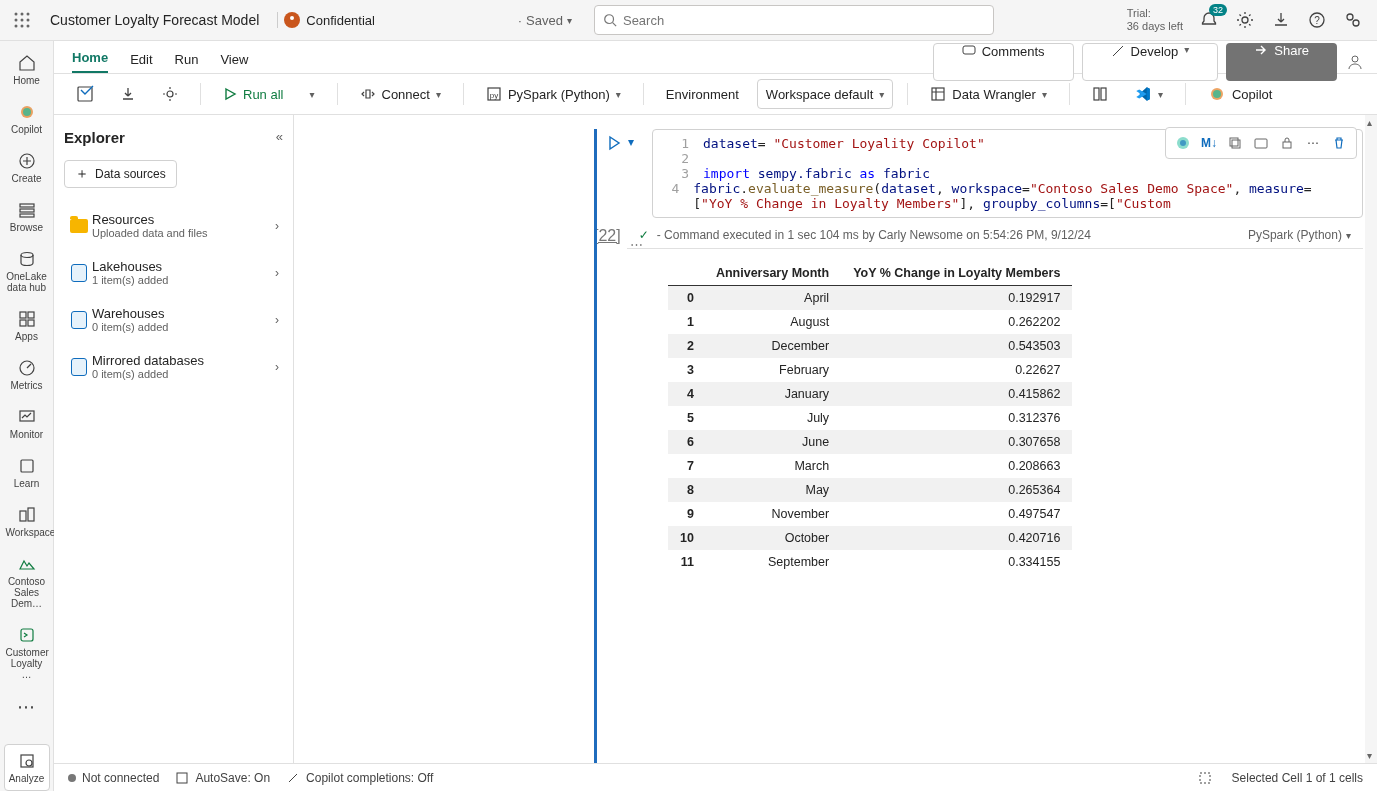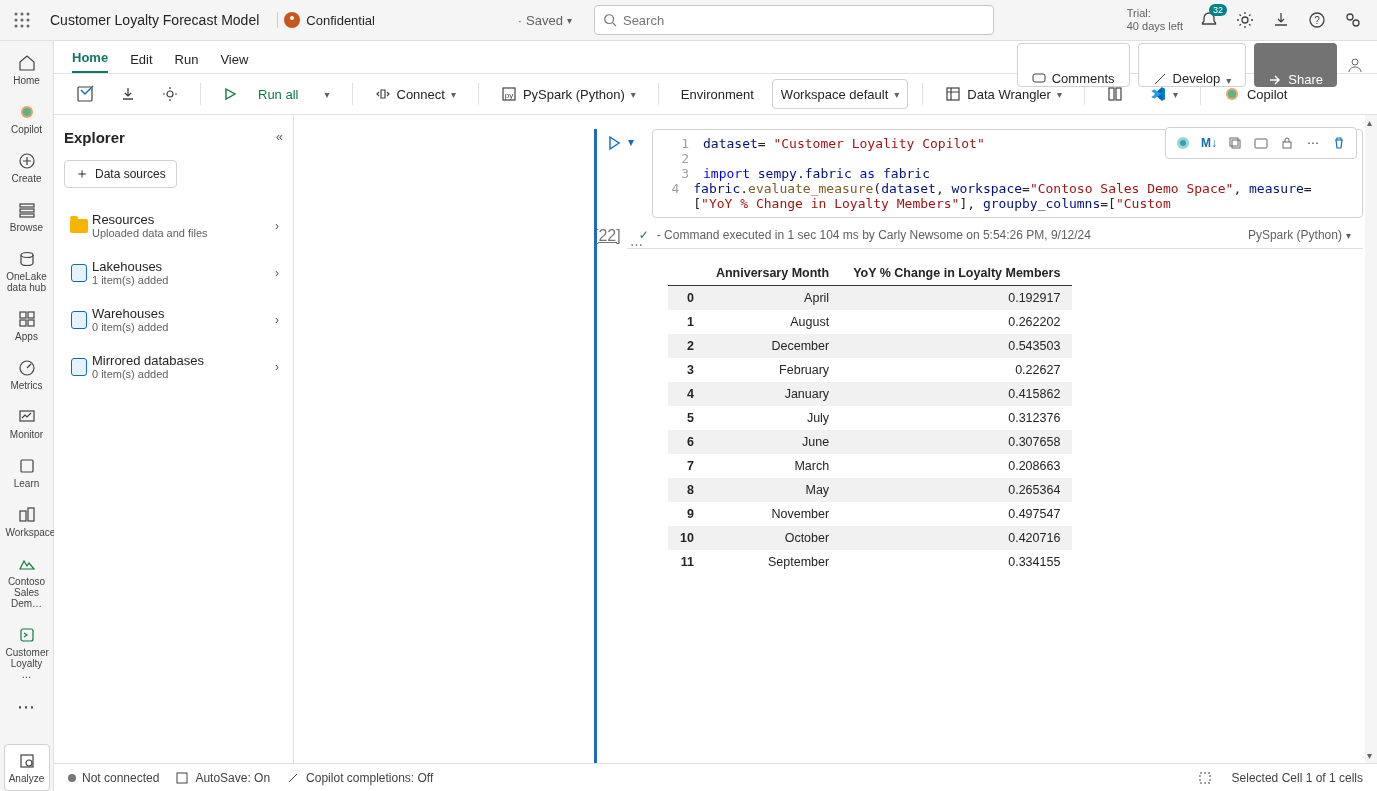--- a/index.html
+++ b/index.html
@@ -18,28 +18,28 @@
 .header-right { margin-left: auto; display: flex; align-items: center; gap: 16px; padding: 0 6px; }
 .trial-block { font-size: 11px; color: #616161; line-height: 13px; text-align: left; }
 .hdr-icon { width: 20px; height: 20px; display:flex; align-items:center; justify-content:center; cursor:pointer; position: relative; }
 .bell-badge { position: absolute; top: -6px; right: -8px; background: #038387; color: #fff; border-radius: 8px; font-size: 9px; padding: 1px 4px; }
 
 
 .ribbon { height: 32px; display: flex; align-items: flex-end; padding: 0 18px; gap: 22px; border-bottom: none; position: relative; }
 .ribbon-tab { font-size: 13px; padding: 6px 0; color: #242424; cursor: pointer; }
 .ribbon-tab.active { color: #117865; font-weight: 600; border-bottom: 2px solid #117865; }
 .ribbon-actions { position:absolute; right: 12px; top: 2px; display: flex; gap: 8px; align-items:center; }
-.pill-btn { height: 44px; border: 1px solid #d1d1d1; background: #fff; border-radius: 4px; padding: 0 14px; display:flex; align-items:flex-end; gap:6px; font-size:13px; cursor:pointer; }
+.pill-btn { height: 38px; border: 1px solid #d1d1d1; background: #fff; border-radius: 4px; padding: 0 28px; display:flex; align-items:flex-start; gap:6px; font-size:13px; cursor:pointer; }
 .share-btn { background: #737373; color:#fff; border:none; }
 
 
 .toolbar { height: 42px; border-top: 1px solid #e0e0e0; border-bottom: 1px solid #e0e0e0; display: flex; align-items: center; padding: 0 14px; gap: 10px; }
 .tbtn { height: 30px; display:flex; align-items:center; gap:6px; padding: 0 8px; border-radius: 4px; cursor:pointer; }
 .tbtn.bordered { border: 1px solid #d1d1d1; background:#fff;justify-content:center; }
-.runall-txt { color: #107c41; font-weight: 400; display:flex; align-items:center; gap:21px; }
+.runall-txt { color: #107c41; font-weight: 400; display:flex; align-items:center; gap:6px; }
 .vdiv { width: 1px; height: 22px; background: #e0e0e0; margin: 0 4px; }
 .chev { font-size: 10px; color: #616161; }
 .vscode-icon { width:18px; height:18px; }
 
 
 .main { position: absolute; top: 115px; left: 0; right: 0; bottom: 28px; display: flex; }
 
 
 .nav-rail { width: 54px; background: #f5f5f5; border-right: 1px solid #e0e0e0; display: flex; flex-direction: column; align-items: center; padding-top: 6px; gap: 4px; position:absolute; top:41px; left:0; bottom:0; }
 .nav-item { width: 46px; padding: 6px 2px; text-align: center; font-size: 10px; color: #424242; cursor: pointer; border-radius: 4px; }
@@ -141,21 +141,21 @@
   <div class="search-box">
     <svg width="14" height="14" viewBox="0 0 16 16">
         <circle cx="7" cy="7" r="5" stroke="#777" stroke-width="1.4" fill="none"></circle>
         <line x1="11" y1="11" x2="15" y2="15" stroke="#777" stroke-width="1.4"></line>
       </svg>
     <input type="text" placeholder="Search" style="">
   </div>
   <div class="header-right">
     <div class="trial-block">
       <div>Trial:</div>
-      <div>40 days left</div>
+      <div>36 days left</div>
     </div>
     <div class="hdr-icon">
       <svg width="18" height="18" viewBox="0 0 18 18">
           <path d="M9 2a5 5 0 00-5 5v3l-1.5 2v1h13v-1L14 10V7a5 5 0 00-5-5z" fill="none" stroke="#424242" stroke-width="1.3"></path>
         </svg>
       <span class="bell-badge">32</span>
     </div>
     <div class="hdr-icon">
         <svg width="18" height="18" viewBox="0 0 18 18">
           <circle cx="9" cy="9" r="3" fill="none" stroke="#424242" stroke-width="1.3"></circle>

